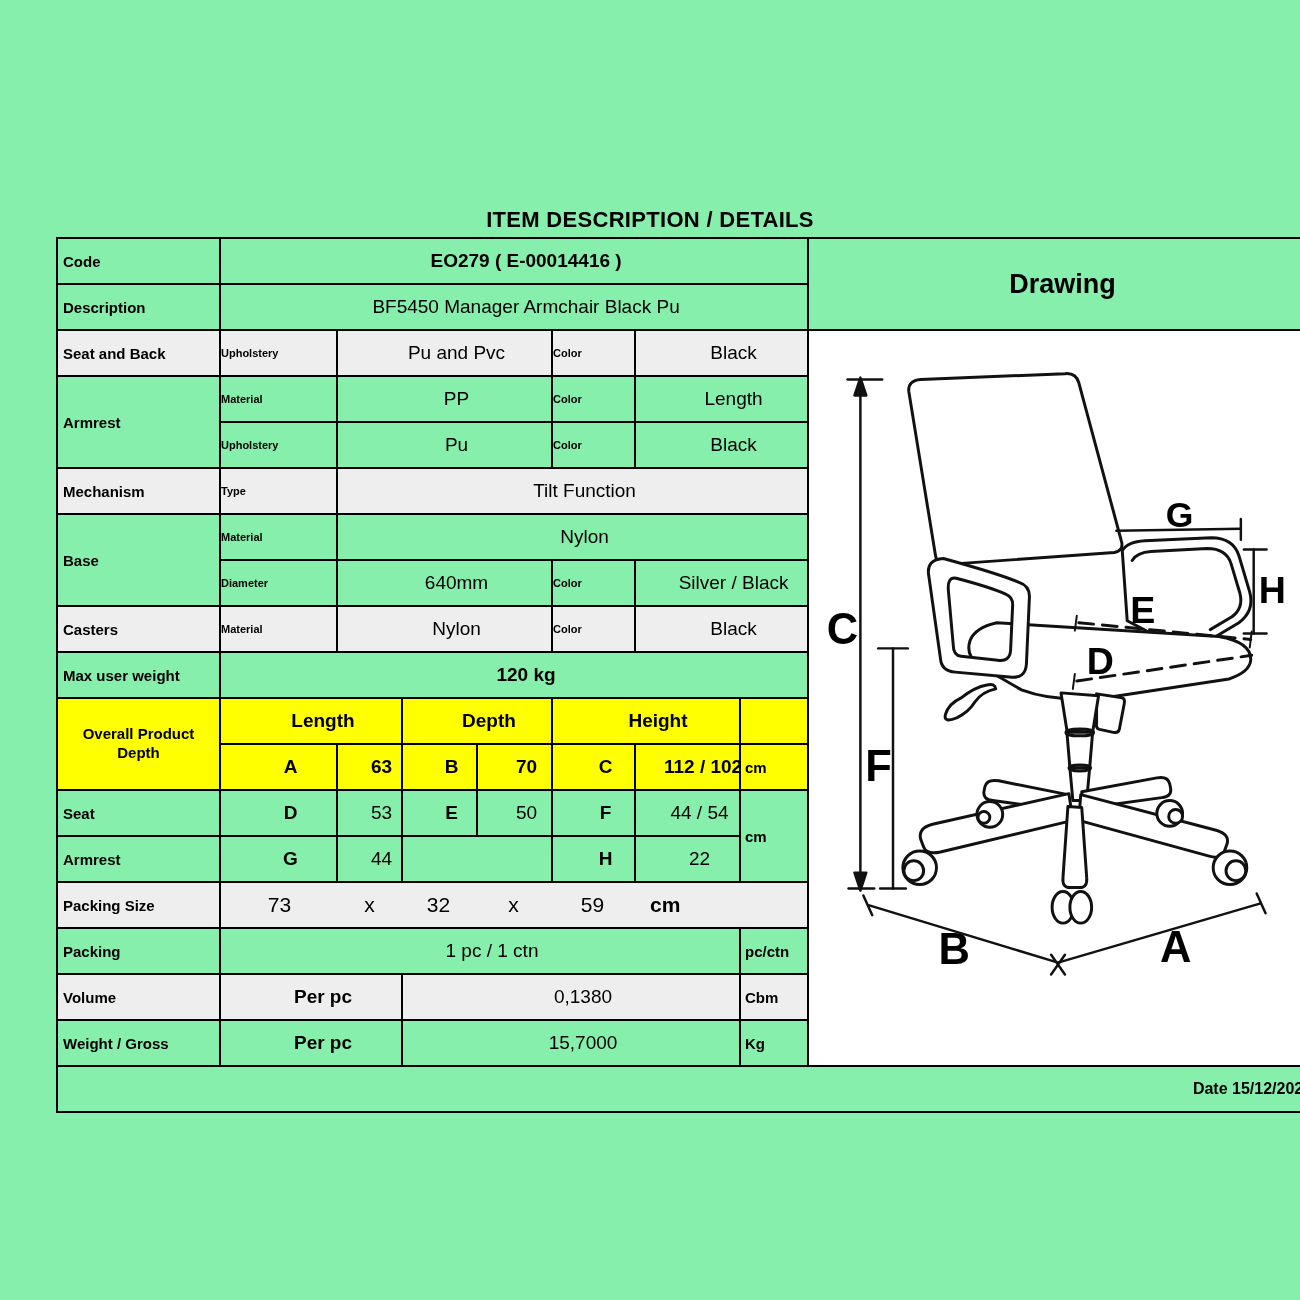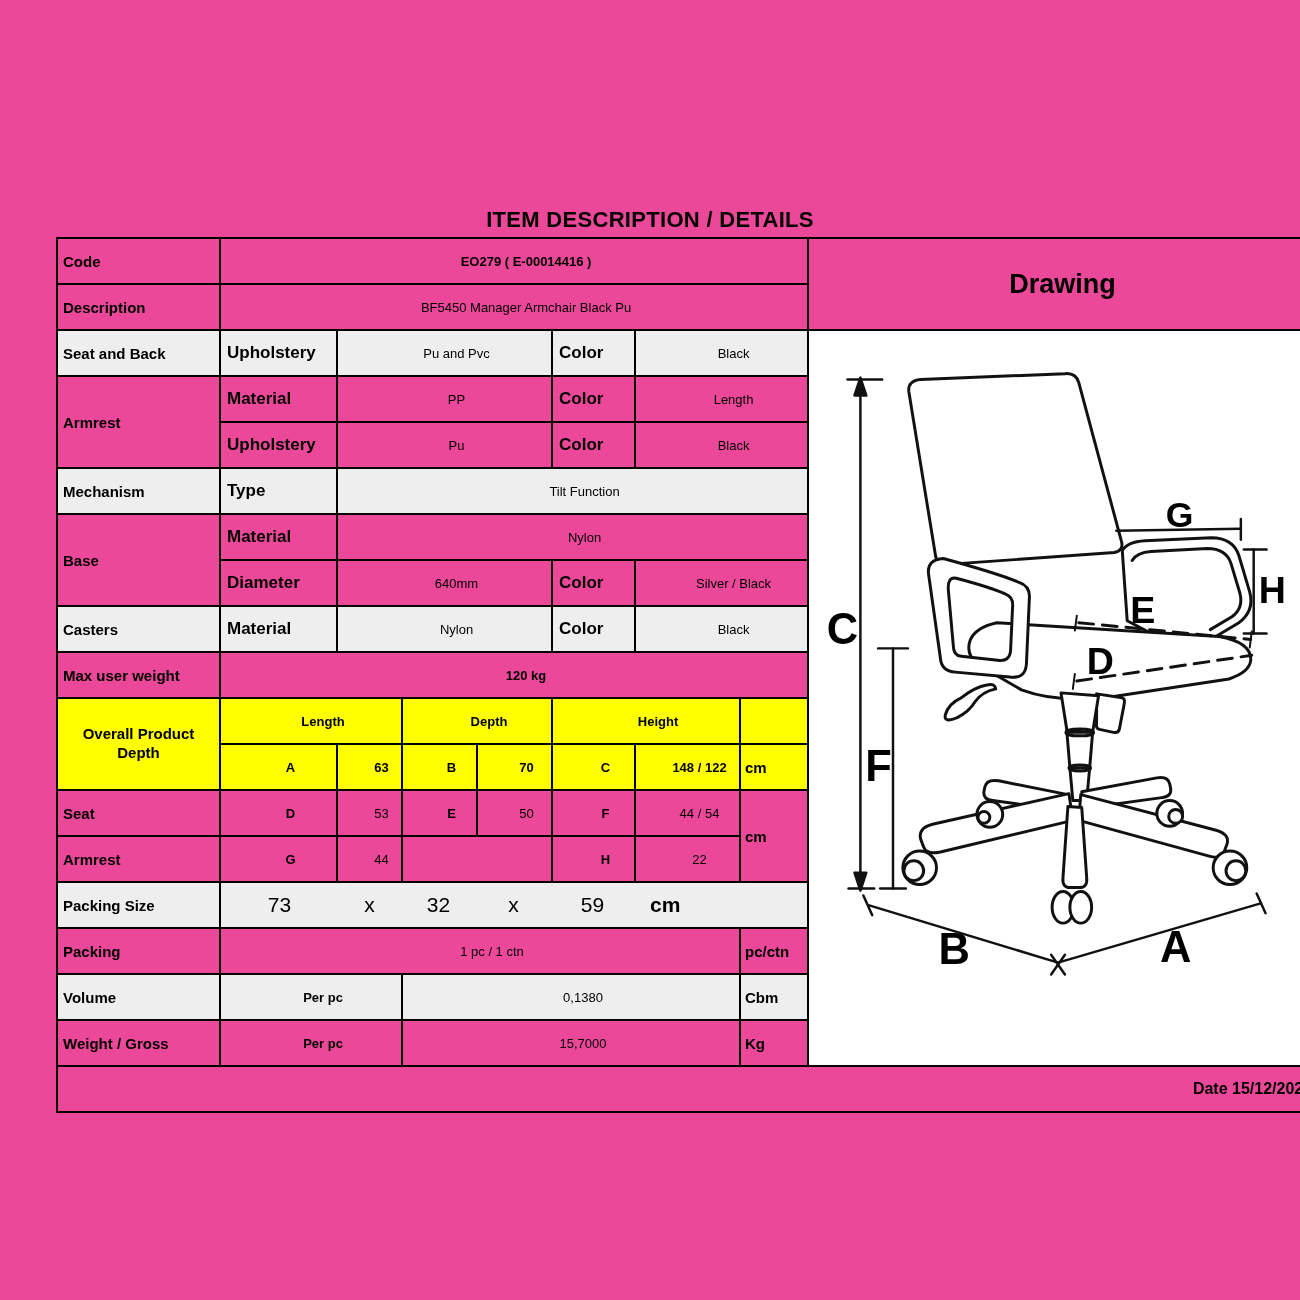--- a/index.html
+++ b/index.html
@@ -1,26 +1,26 @@
 <!DOCTYPE html>
 <html><head>
 <meta charset="utf-8">
 <style>
   html,body{margin:0;padding:0;background:#fff;}
-  .sheet{position:relative;width:1300px;height:1300px;background:#ec4899;
+  .sheet{position:relative;width:1300px;height:1300px;background:#86efac;
          font-family:"Liberation Sans",sans-serif;color:#000;}
   .doc-title{position:absolute;top:207px;left:0;width:1300px;text-align:center;
          font-weight:bold;font-size:22px;letter-spacing:.3px;}
   table.spec{position:absolute;left:20px;top:237px;width:1260px;
          border-collapse:collapse;table-layout:fixed;border:1px solid #be185d;margin-left:36px;}
   td{border:2px solid #000;height:44px;padding:0 4px;font-size:16px;
      overflow:hidden;white-space:nowrap;vertical-align:middle;}
   .lbl{font-weight:bold;font-size:15px;padding-left:5px;}
-  .sub{font-weight:bold;font-size:17px;padding-left:6px;}
-  .val{text-align:center;font-size:13px;padding-left:28px;}
+  .sub{font-weight:bold;font-size:11px;padding-left:0;}
+  .val{text-align:center;font-size:19px;padding-left:28px;}
   .bold{font-weight:bold;}
   .unit{font-weight:bold;font-size:15px;padding-left:4px;}
   .gray{background:#eeeeee;}
   .yellow{background:#ffff00;}
   .wrapcell{white-space:normal;text-align:center;font-weight:bold;font-size:15px;line-height:1.25;}
   .drawhead{font-weight:bold;font-size:27px;text-align:center;}
   .drawcell{padding:0;vertical-align:top;background:#fff;}
   .flexrow{display:flex;width:100%;align-items:center;font-size:21px;}
   .flexrow .fc{text-align:center;}
   .daterow{font-weight:bold;text-align:right;font-size:16px;}
@@ -204,21 +204,21 @@
       <td class="yellow val bold" colspan="2">Depth</td>
       <td class="yellow val bold" colspan="2">Height</td>
       <td class="yellow"></td>
     </tr>
     <tr>
       <td class="yellow val bold">A</td>
       <td class="yellow val bold">63</td>
       <td class="yellow val bold">B</td>
       <td class="yellow val bold">70</td>
       <td class="yellow val bold">C</td>
-      <td class="yellow val bold">148 / 122</td>
+      <td class="yellow val bold">112 / 102</td>
       <td class="yellow unit">cm</td>
     </tr>
 
     <tr>
       <td class="lbl">Seat</td>
       <td class="val bold">D</td>
       <td class="val">53</td>
       <td class="val bold">E</td>
       <td class="val">50</td>
       <td class="val bold">F</td>

